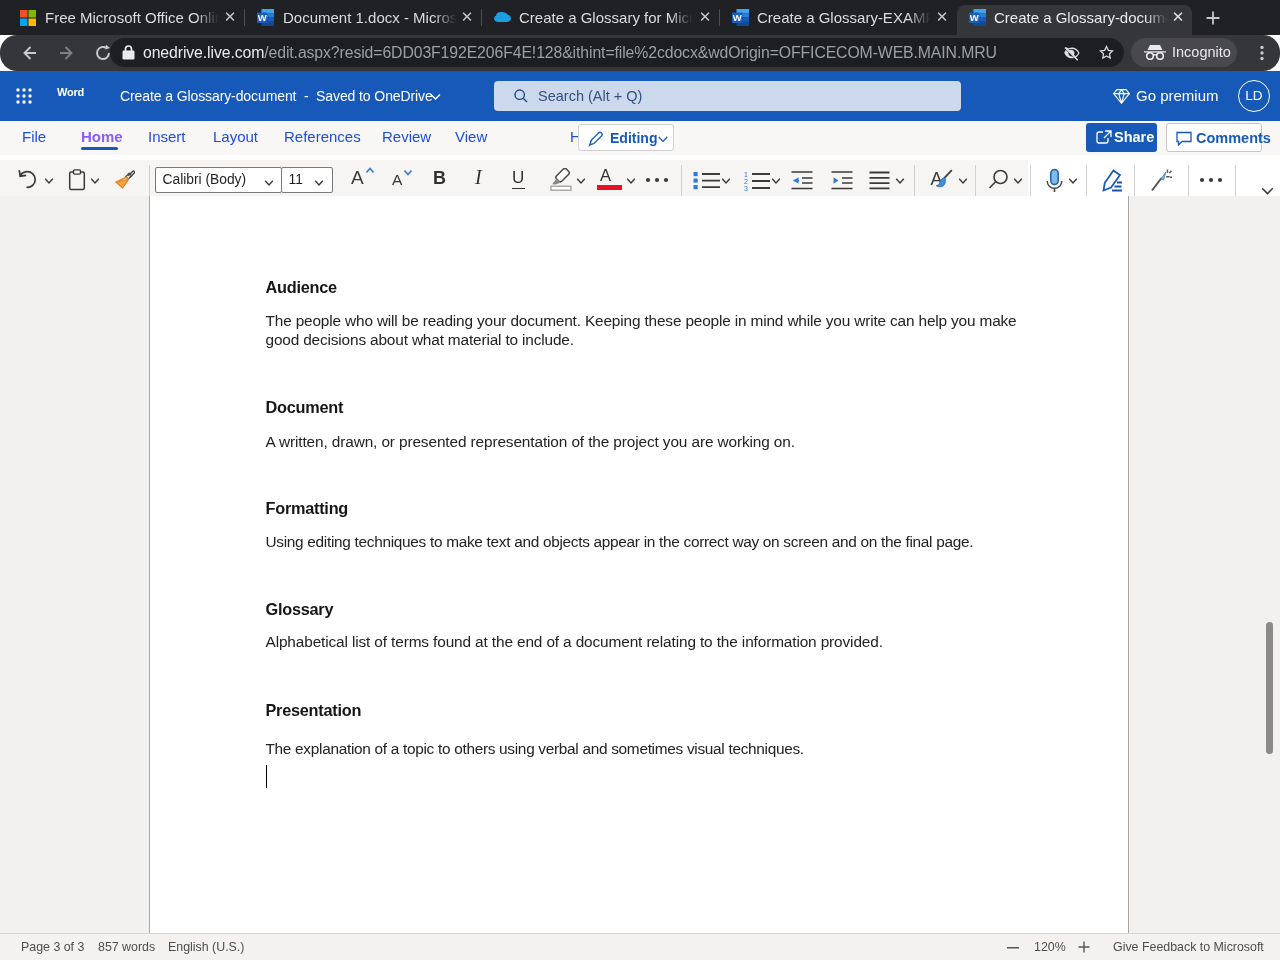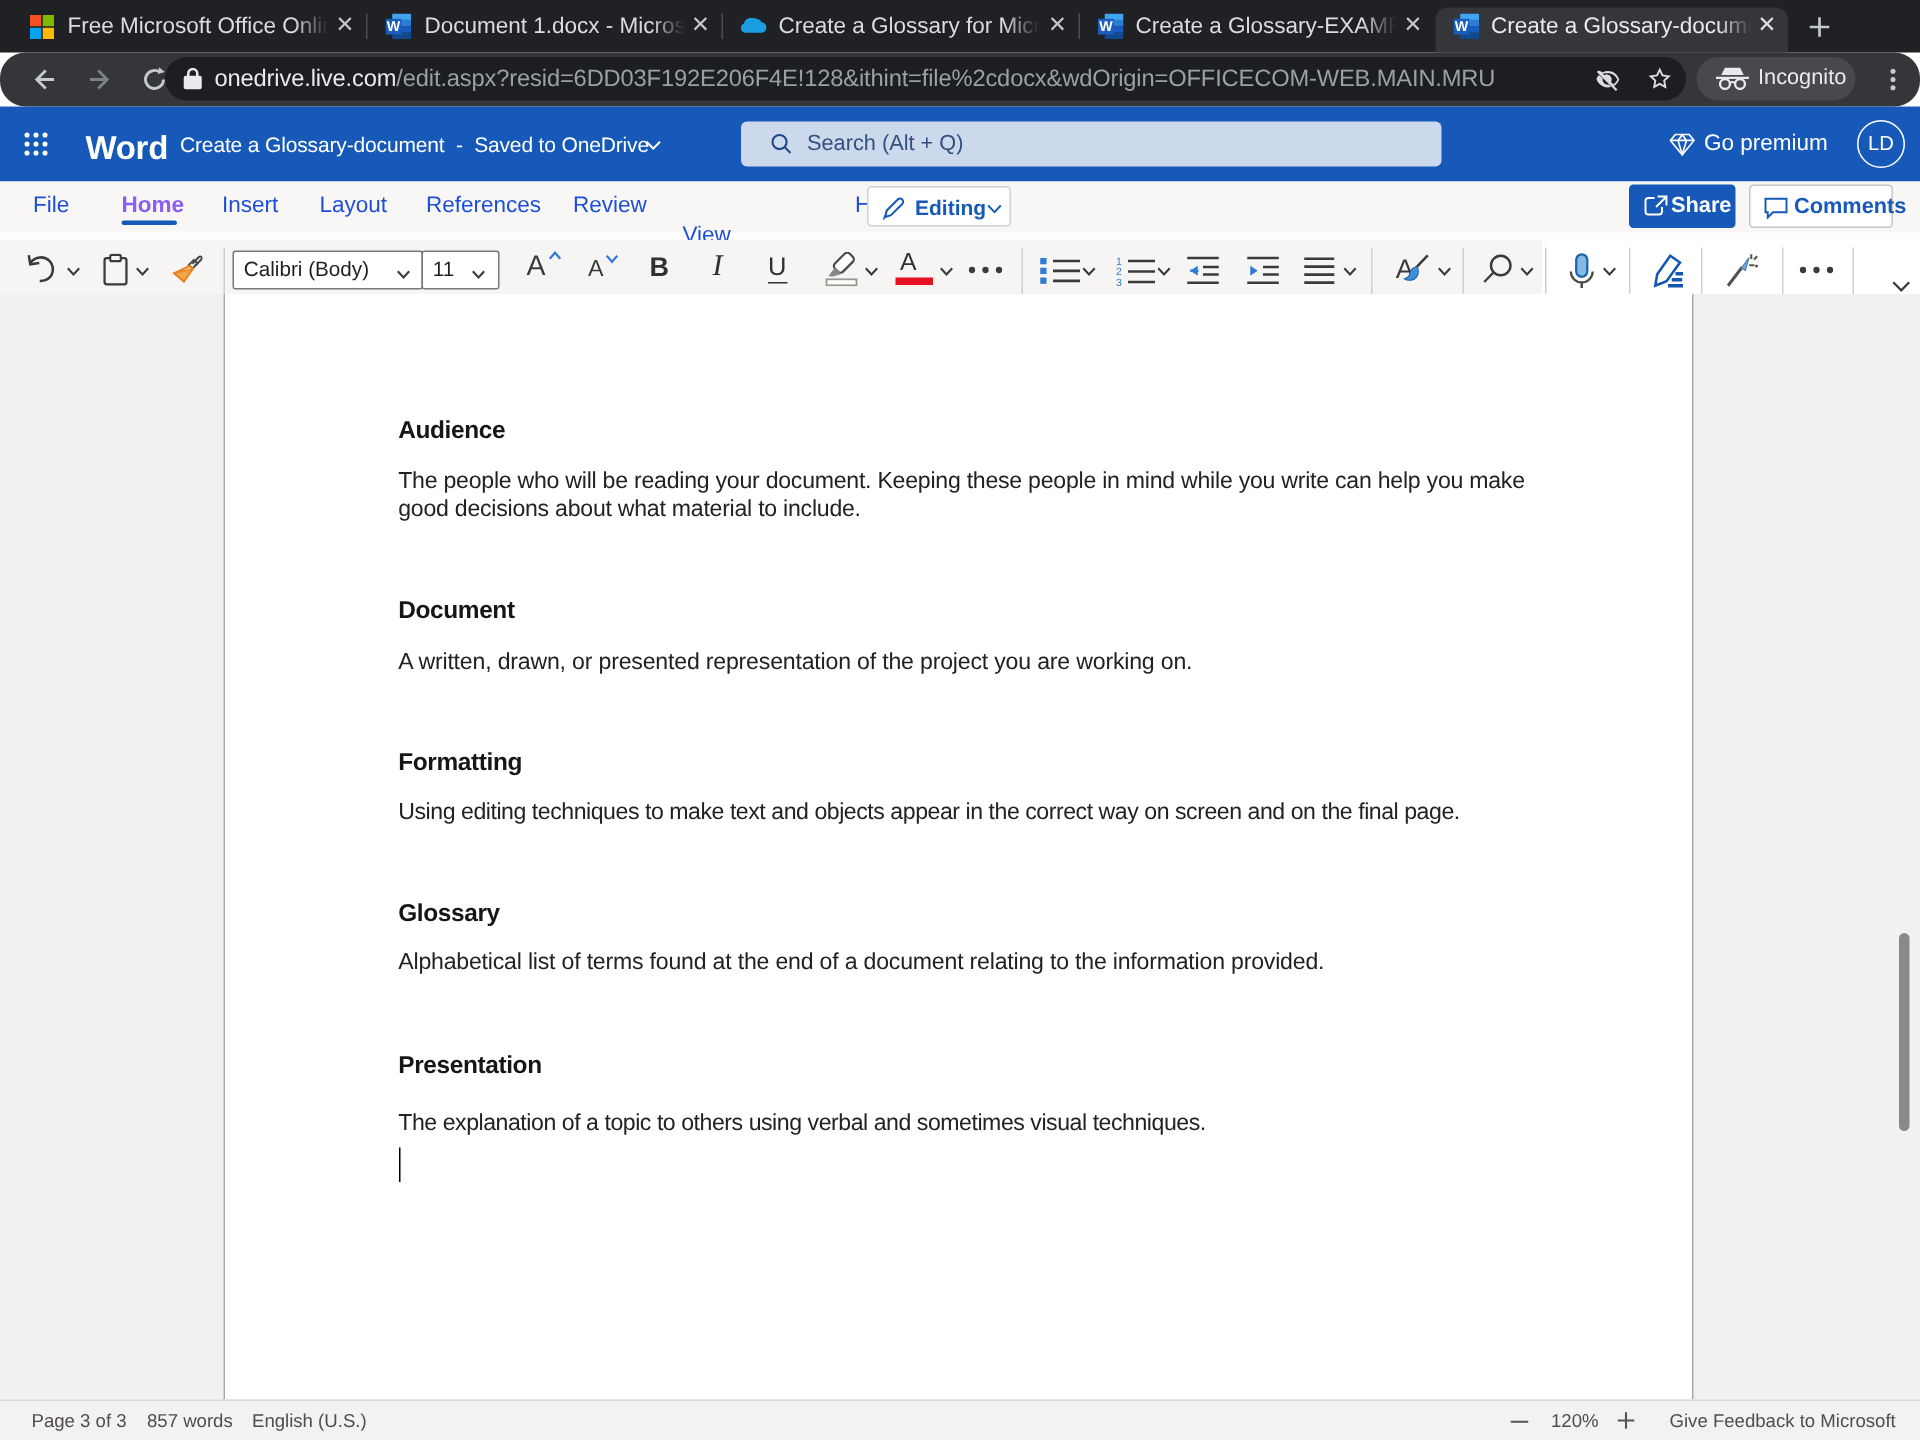--- a/index.html
+++ b/index.html
@@ -158,21 +158,21 @@
         <circle cx="2" cy="2" r="1.7"></circle>
         <circle cx="8" cy="2" r="1.7"></circle>
         <circle cx="14" cy="2" r="1.7"></circle>
         <circle cx="2" cy="8" r="1.7"></circle>
         <circle cx="8" cy="8" r="1.7"></circle>
         <circle cx="14" cy="8" r="1.7"></circle>
         <circle cx="2" cy="14" r="1.7"></circle>
         <circle cx="8" cy="14" r="1.7"></circle>
         <circle cx="14" cy="14" r="1.7"></circle>
       </svg>
-    <div class="abs" style="left:57px;top:15px;font-size:22px;font-weight:bold;letter-spacing:-0.2px;">Word</div>
+    <div class="abs" style="left:57px;top:15px;font-size:11px;font-weight:bold;letter-spacing:-0.2px;">Word</div>
     <div class="abs" style="left:120px;top:17px;font-size:14px;letter-spacing:-0.1px;">Create a Glossary-document&nbsp; -&nbsp; Saved to OneDrive</div>
     <svg class="abs" style="left:430px;top:22px" width="11" height="8" viewBox="0 0 11 8">
         <path d="M1 1.5 L5.5 6 L10 1.5" stroke="#fff" stroke-width="1.4" fill="none"></path>
       </svg>
     <div id="searchbox">
       <svg class="abs" style="left:20px;top:8px" width="14" height="14" viewBox="0 0 14 14">
           <circle cx="5.7" cy="5.7" r="4.7" stroke="#1e4a82" stroke-width="1.4" fill="none"></circle>
           <path d="M9.2 9.2 L13 13" stroke="#1e4a82" stroke-width="1.4"></path>
         </svg>
       <div class="abs" style="left:44px;top:7px;font-size:14.5px;color:#33507e;">Search (Alt + Q)</div>
@@ -186,21 +186,21 @@
   </div>
 
   <div class="abs" id="menurow">
     <div class="menu" style="left:22px;">File</div>
     <div class="menu" style="left:81px;font-weight:bold;color:#8b5cf6;">Home</div>
     <div class="abs" style="left:81px;top:26px;width:37px;height:3px;background:#1659b8;border-radius:2px;"></div>
     <div class="menu" style="left:148px;">Insert</div>
     <div class="menu" style="left:213px;">Layout</div>
     <div class="menu" style="left:284px;">References</div>
     <div class="menu" style="left:382px;">Review</div>
-    <div class="menu" style="left:455px;margin-top:20px;">View</div>
+    <div class="menu" style="left:455px;">View</div>
     <div class="menu" style="left:539px;margin-left:31px;">Help</div>
     <div class="abs" style="left:578px;top:3px;width:96px;height:27px;background:#fff;border:1px solid #d2d0ce;border-radius:3px;">
       <svg class="abs" style="left:9px;top:5px" width="16" height="17" viewBox="0 0 16 17">
           <path d="M3 10.5 L10.5 3 a2.1 2.1 0 0 1 3 3 L6 13.5 L2.2 14.7 Z" fill="none" stroke="#1659b8" stroke-width="1.3"></path>
           <path d="M1 16.5 L3.2 10.8" stroke="#1659b8" stroke-width="1"></path>
         </svg>
       <div class="abs" style="left:31px;top:5px;font-size:14px;font-weight:bold;color:#1659b8;">Editing</div>
       <svg class="abs" style="left:79px;top:11px" width="10" height="7" viewBox="0 0 10 7">
           <path d="M0.8 1 L5 5.4 L9.2 1" stroke="#1659b8" stroke-width="1.3" fill="none"></path>
         </svg>

